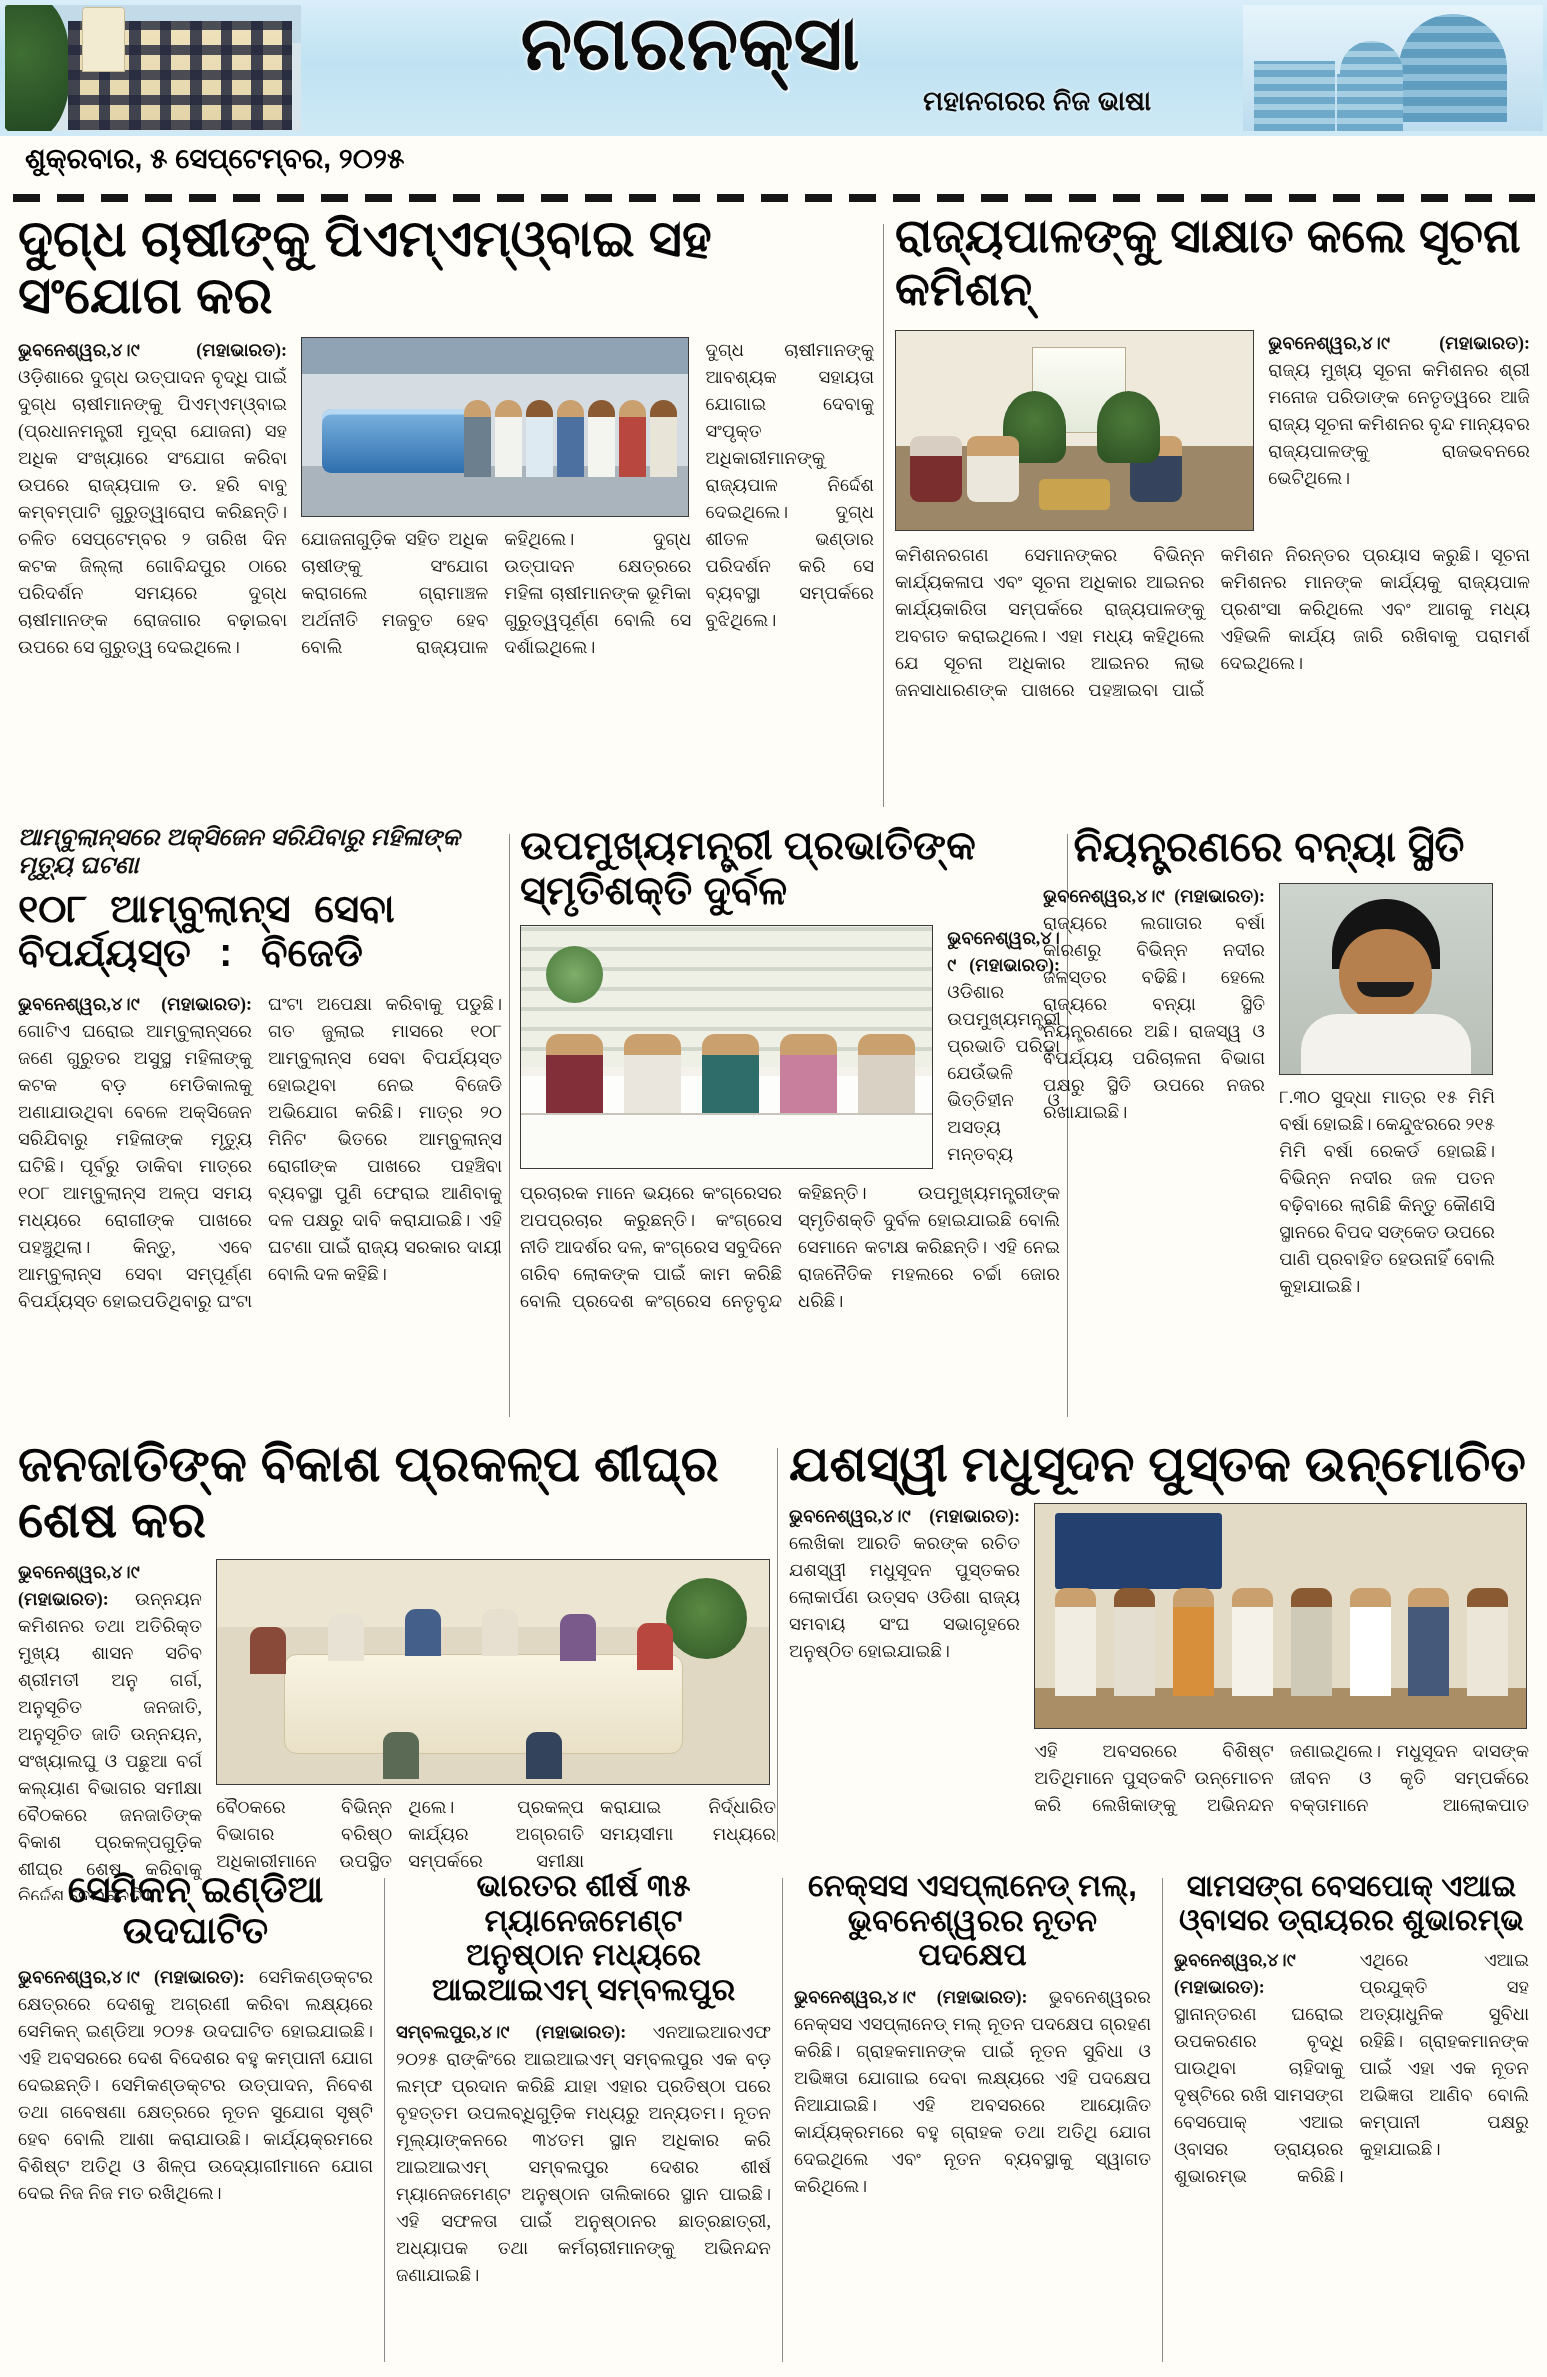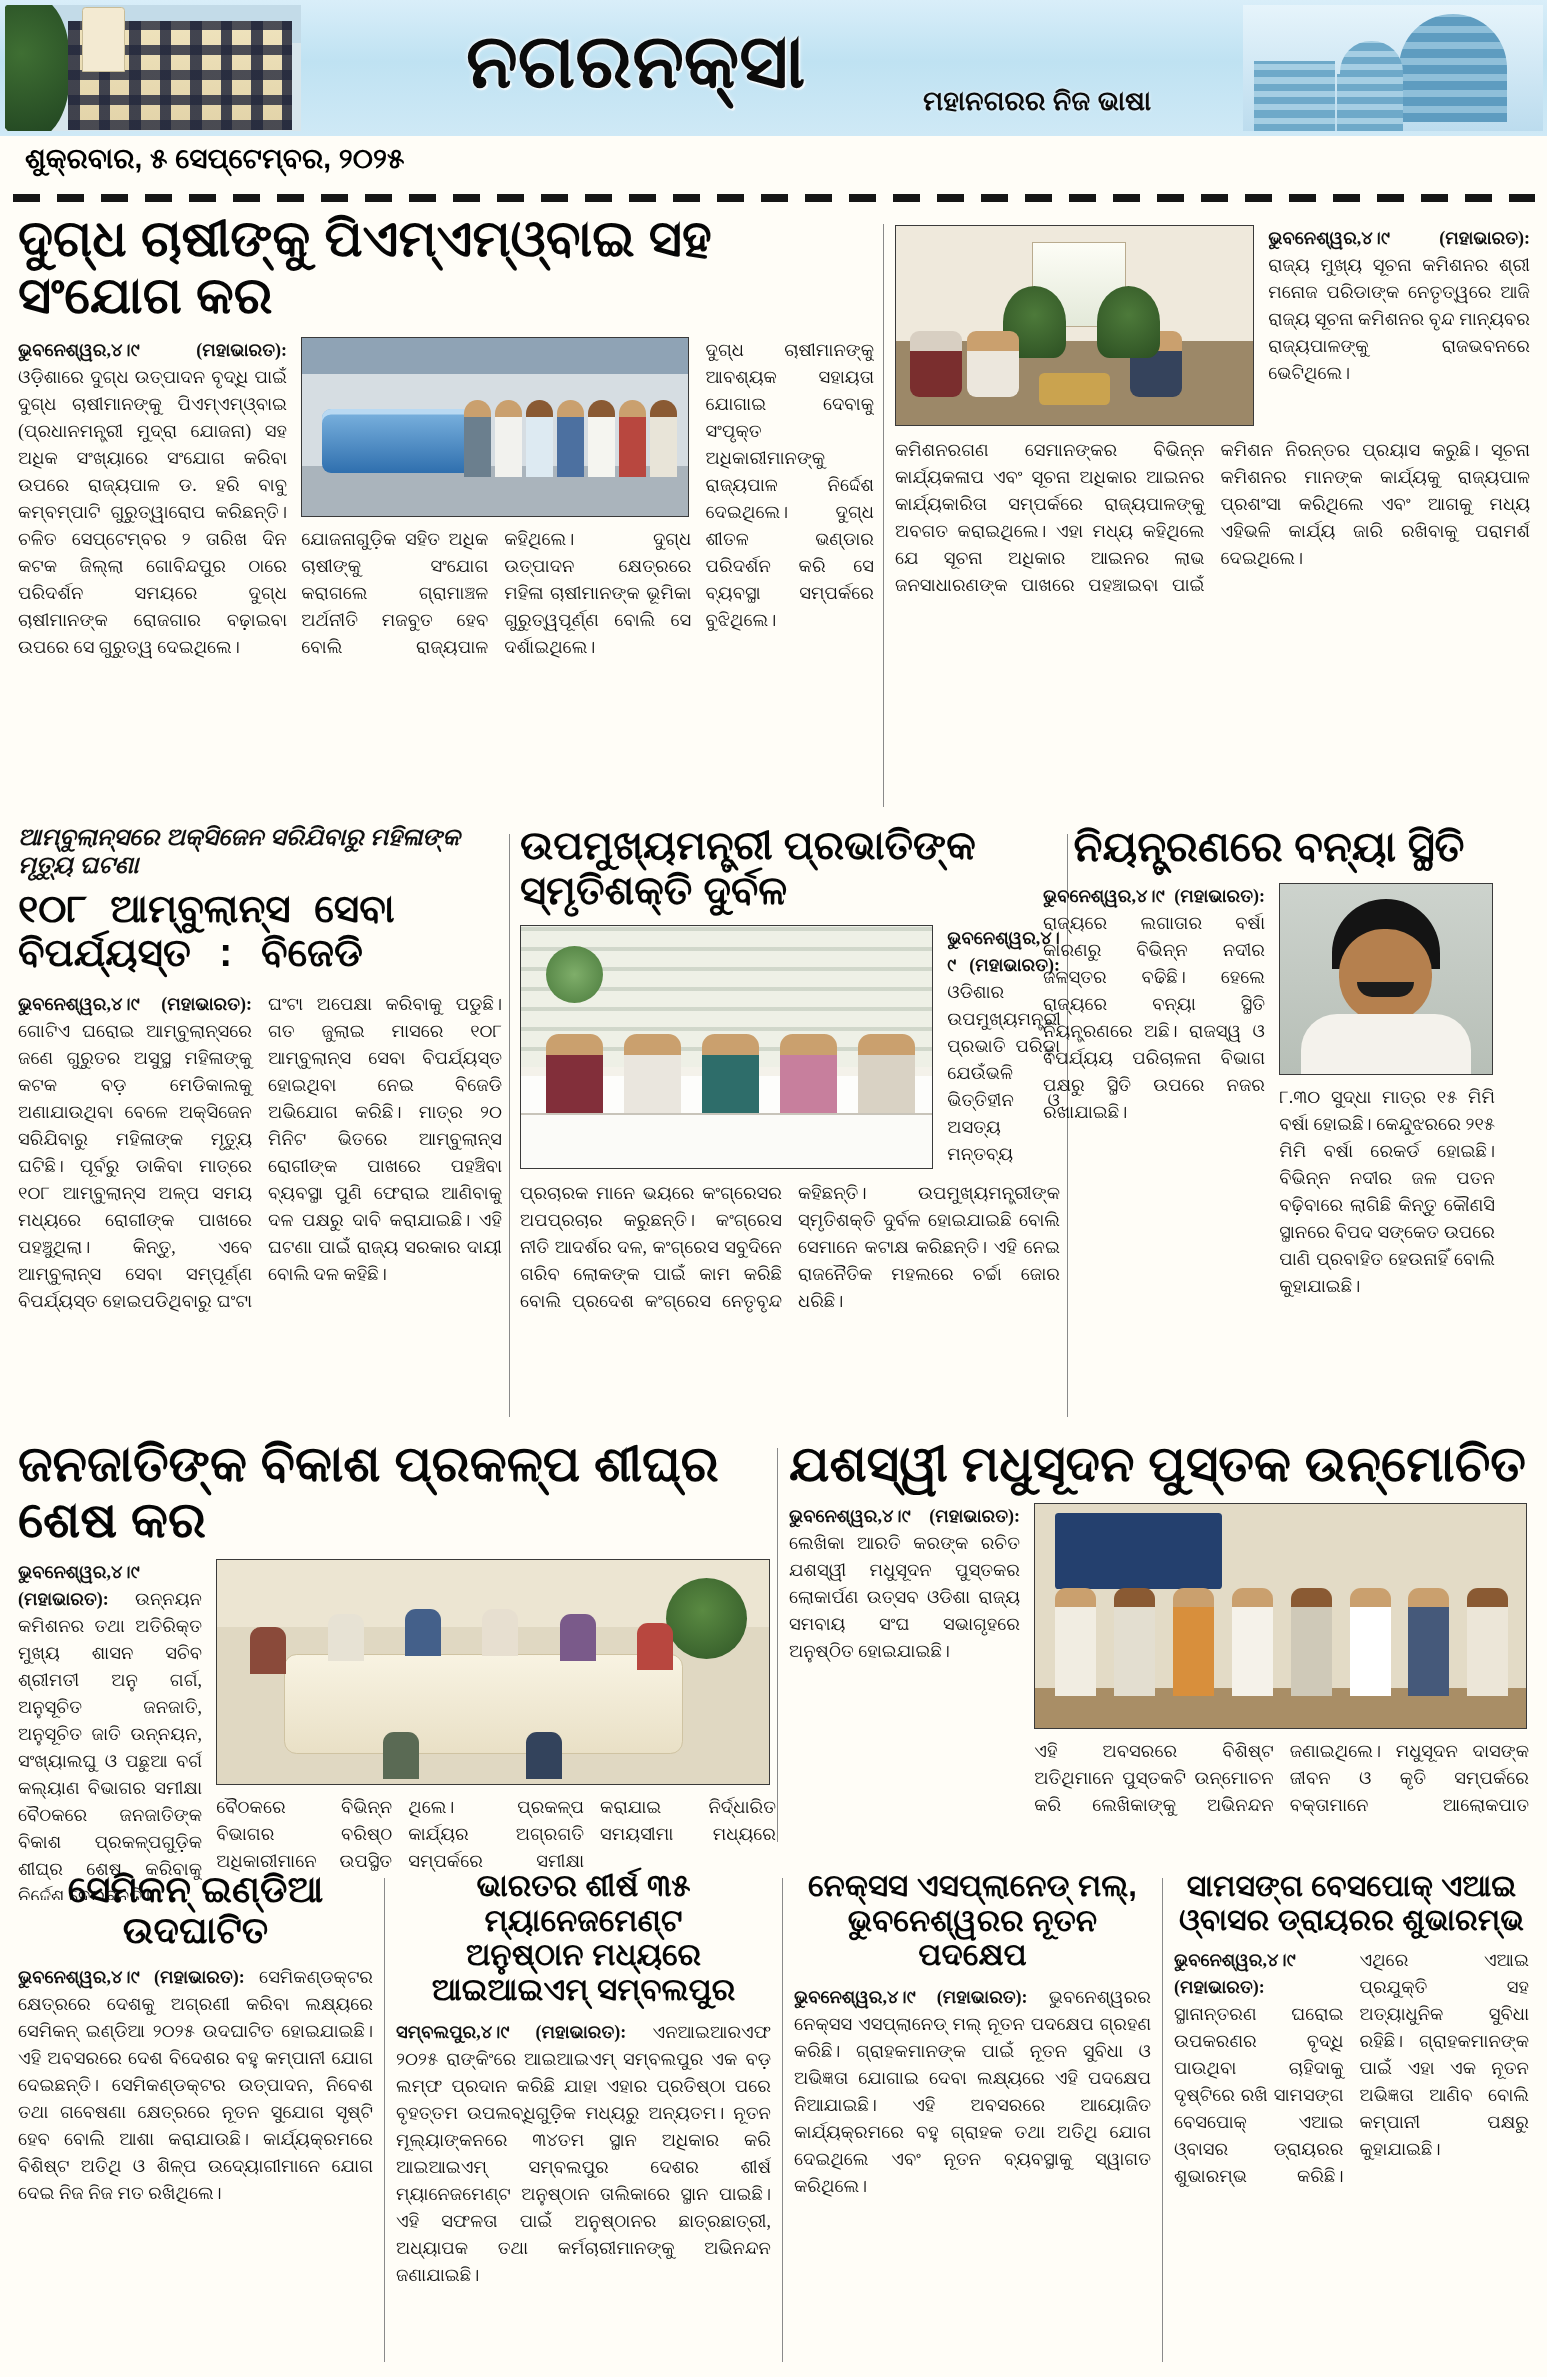--- a/index.html
+++ b/index.html
@@ -20,21 +20,21 @@
   .mh-left .tower{position:absolute;left:77px;top:1.8px;width:41px;height:63px;background:#f3ead2;
                   border:0.9px solid #c9bd98;border-radius:3.6px 3.6px 0 0;}
   .mh-right{position:absolute;right:3.6px;top:5.4px;width:300px;height:126px;overflow:hidden;
             background:linear-gradient(180deg,#e6f4fb,#bcdcee);}
   .mh-right .dome{position:absolute;right:36px;top:9px;width:108px;height:108px;border-radius:54px 54px 0 0;
       background:repeating-linear-gradient(0deg,#5e9cc0 0 9px,#8fbfd9 9px 16px);}
   .mh-right .blk{position:absolute;bottom:0;background:repeating-linear-gradient(0deg,#6ea9c9 0 7.2px,#a5cee3 7.2px 13.4px);}
   .mh-right .b1{left:10.8px;width:81px;height:70px;}
   .mh-right .b2{left:97px;width:63px;height:90px;border-radius:31px 31px 0 0;}
   .mh-right .b3{right:152px;width:54px;height:57px;}
-  .mh-title{position:absolute;left:466px;top:20px;width:448px;
+  .mh-title{position:absolute;left:466px;top:2px;width:448px;text-align:center;
             font-family:"Liberation Sans",sans-serif;font-weight:900;font-size:75px;line-height:1.1;
             color:#0b0b0b;text-shadow:0 0 1.8px #fff,0 0 5.4px #fff,1.8px 1.8px 0 #ffffffaa;}
   .mh-sub{position:absolute;left:923px;top:86px;font-family:"Liberation Sans",sans-serif;
           font-weight:700;font-size:27px;color:#0b0b0b;text-shadow:0 0 3.6px #fff;}
   .date-line{position:absolute;left:25px;top:143px;font-family:"Liberation Sans",sans-serif;
              font-weight:700;font-size:28px;color:#000;}
   .dash-rule{position:absolute;left:12.6px;top:194px;width:1522px;height:8px;
              background:repeating-linear-gradient(90deg,#161616 0 27px,transparent 27px 44px);}
 
   
@@ -159,20 +159,21 @@
         </div>
         <div class="body-txt cols2" style="margin-top:9px;height:328px;">ଯୋଜନାଗୁଡ଼ିକ ସହିତ ଅଧିକ ଚାଷୀଙ୍କୁ ସଂଯୋଗ କରାଗଲେ ଗ୍ରାମାଞ୍ଚଳ ଅର୍ଥନୀତି ମଜବୁତ ହେବ ବୋଲି ରାଜ୍ୟପାଳ କହିଥିଲେ। ଦୁଗ୍ଧ ଉତ୍ପାଦନ କ୍ଷେତ୍ରରେ ମହିଳା ଚାଷୀମାନଙ୍କ ଭୂମିକା ଗୁରୁତ୍ୱପୂର୍ଣ୍ଣ ବୋଲି ସେ ଦର୍ଶାଇଥିଲେ।</div>
       </div>
       <div class="body-txt" style="flex:1;height:520px;">ଦୁଗ୍ଧ ଚାଷୀମାନଙ୍କୁ ଆବଶ୍ୟକ ସହାୟତା ଯୋଗାଇ ଦେବାକୁ ସଂପୃକ୍ତ ଅଧିକାରୀମାନଙ୍କୁ ରାଜ୍ୟପାଳ ନିର୍ଦ୍ଦେଶ ଦେଇଥିଲେ। ଦୁଗ୍ଧ ଶୀତଳ ଭଣ୍ଡାର ପରିଦର୍ଶନ କରି ସେ ବ୍ୟବସ୍ଥା ସମ୍ପର୍କରେ ବୁଝିଥିଲେ।</div>
     </div>
   </div>
 
   <div class="vrule" style="left:883px;top:224px;height:583px;"></div>
 
   <div class="art" style="left:895px;top:210px;width:635px;height:606px;">
+    <div class="hl" style="font-size:47px;">ରାଜ୍ୟପାଳଙ୍କୁ ସାକ୍ଷାତ କଲେ ସୂଚନା କମିଶନ୍</div>
     <div class="row" style="margin-top:15px;">
       <div class="photo pb" style="width:357px;height:199px;">
         <div class="win"></div>
           <div class="plant pl1"></div>
           <i></i>
           <i></i>
           <i></i>
           <i></i>
         <div class="plant pl2"></div>
           <div class="table"></div>

